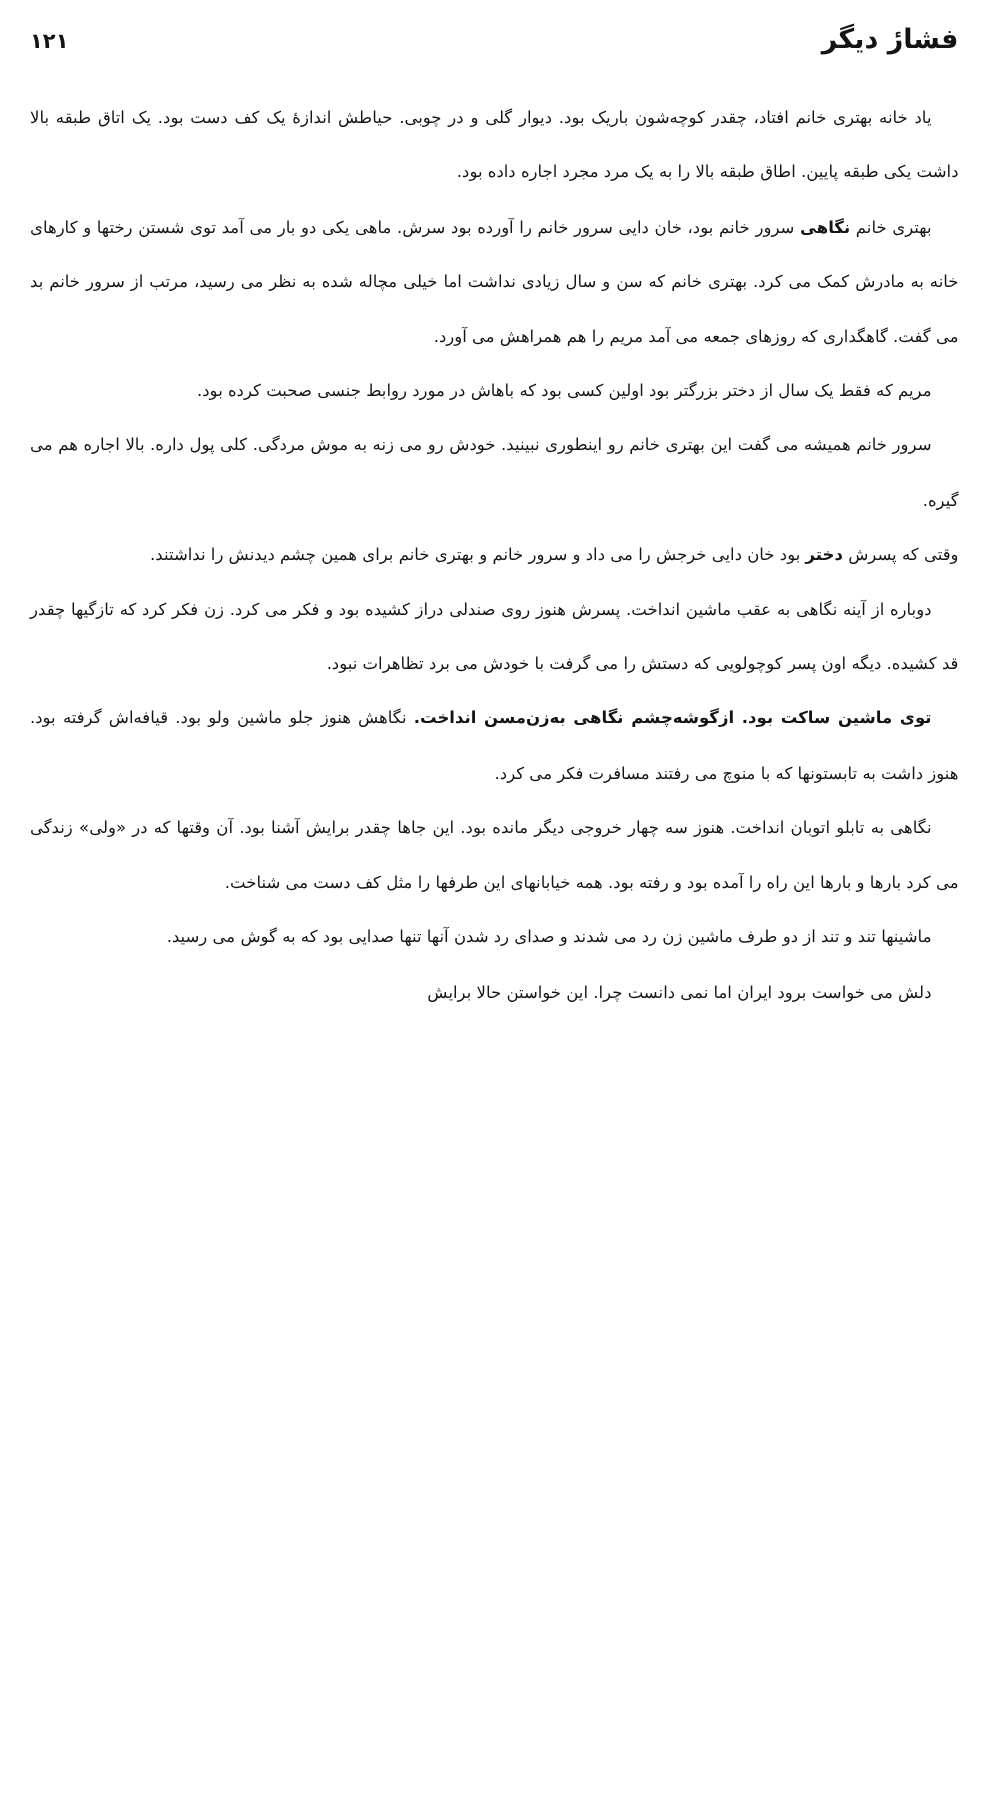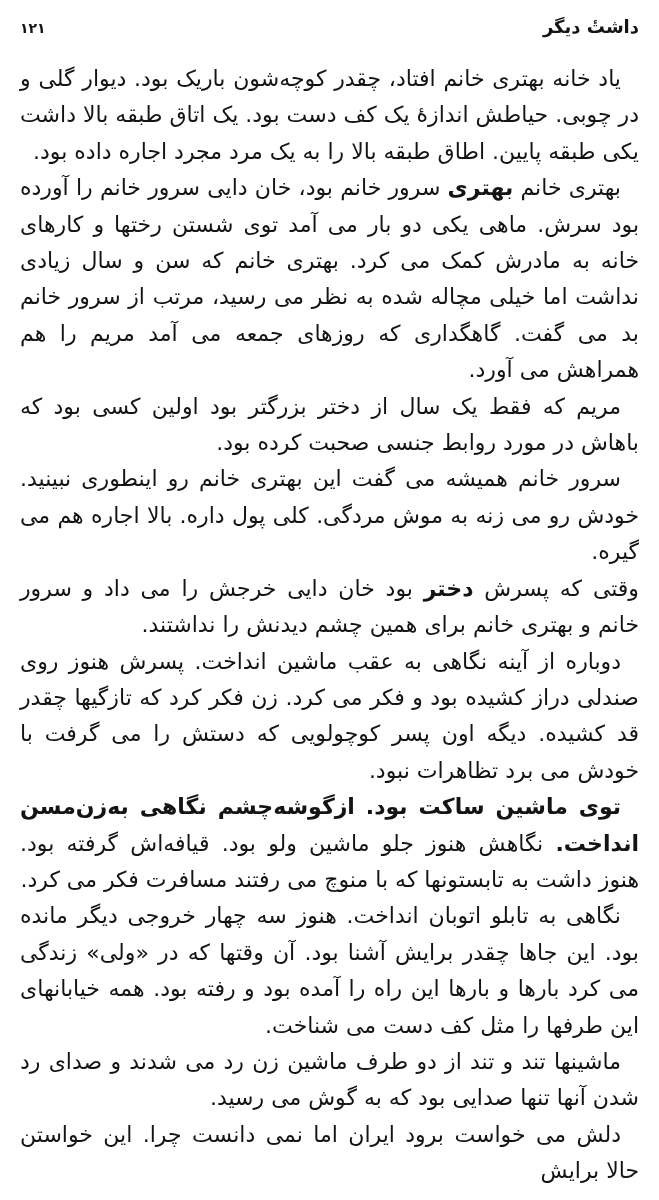--- a/index.html
+++ b/index.html
@@ -28,47 +28,47 @@
     margin-bottom: 24px;
   }
   .book-title {
     font-size: 18px;
   }
   .page-number {
     font-size: 14px;
     letter-spacing: 3px;
   }
   .page-body {
-    font-size: 22px;
+    font-size: 11px;
     line-height: 36.4px;
     text-align: justify;
     text-justify: inter-word;
   }
   .para {
     margin: 0;
     text-indent: 18px;
   }
   .para.no-indent {
     text-indent: 0;
   }
   .bold {
     font-weight: bold;
   }
 </style>
 </head>
 <body>
 
 <div class="page">
   <div class="page-header">
-    <span class="book-title">داشتٔ دیگر</span>
+    <span class="book-title">فشارٔ دیگر</span>
     <span class="page-number">۱۲۱</span>
   </div>
   <div class="page-body">
       <p class="para"><span>یاد خانه بهتری خانم افتاد، چقدر کوچه‌شون باریک بود. دیوار گلی و در چوبی. حیاطش اندازهٔ یک کف دست بود. یک اتاق طبقه بالا داشت یکی طبقه پایین. اطاق طبقه بالا را به یک مرد مجرد اجاره داده بود.</span></p>
-      <p class="para"><span>بهتری خانم </span><span class="bold">بهتری</span><span> سرور خانم بود، خان دایی سرور خانم را آورده بود سرش. ماهی یکی دو بار می آمد توی شستن رختها و کارهای خانه به مادرش کمک می کرد. بهتری خانم که سن و سال زیادی نداشت اما خیلی مچاله شده به نظر می رسید، مرتب از سرور خانم بد می گفت. گاهگداری که روزهای جمعه می آمد مریم را هم همراهش می آورد.</span></p>
+      <p class="para"><span>بهتری خانم </span><span class="bold">نگاهی</span><span> سرور خانم بود، خان دایی سرور خانم را آورده بود سرش. ماهی یکی دو بار می آمد توی شستن رختها و کارهای خانه به مادرش کمک می کرد. بهتری خانم که سن و سال زیادی نداشت اما خیلی مچاله شده به نظر می رسید، مرتب از سرور خانم بد می گفت. گاهگداری که روزهای جمعه می آمد مریم را هم همراهش می آورد.</span></p>
       <p class="para"><span>مریم که فقط یک سال از دختر بزرگتر بود اولین کسی بود که باهاش در مورد روابط جنسی صحبت کرده بود.</span></p>
       <p class="para"><span>سرور خانم همیشه می گفت این بهتری خانم رو اینطوری نبینید. خودش رو می زنه به موش مردگی. کلی پول داره. بالا اجاره هم می گیره.</span></p>
       <p class="para no-indent"><span>وقتی که پسرش </span><span class="bold">دختر</span><span> بود خان دایی خرجش را می داد و سرور خانم و بهتری خانم برای همین چشم دیدنش را نداشتند.</span></p>
       <p class="para"><span>دوباره از آینه نگاهی به عقب ماشین انداخت. پسرش هنوز روی صندلی دراز کشیده بود و فکر می کرد. زن فکر کرد که تازگیها چقدر قد کشیده. دیگه اون پسر کوچولویی که دستش را می گرفت با خودش می برد تظاهرات نبود.</span></p>
       <p class="para"><span class="bold">توی ماشین ساکت بود. ازگوشه‌چشم نگاهی به‌زن‌مسن انداخت.</span><span> نگاهش هنوز جلو ماشین ولو بود. قیافه‌اش گرفته بود. هنوز داشت به تابستونها که با منوچ می رفتند مسافرت فکر می کرد.</span></p>
       <p class="para"><span>نگاهی به تابلو اتوبان انداخت. هنوز سه چهار خروجی دیگر مانده بود. این جاها چقدر برایش آشنا بود. آن وقتها که در «ولی» زندگی می کرد بارها و بارها این راه را آمده بود و رفته بود. همه خیابانهای این طرفها را مثل کف دست می شناخت.</span></p>
       <p class="para"><span>ماشینها تند و تند از دو طرف ماشین زن رد می شدند و صدای رد شدن آنها تنها صدایی بود که به گوش می رسید.</span></p>
       <p class="para"><span>دلش می خواست برود ایران اما نمی دانست چرا. این خواستن حالا برایش</span></p>
     </div>
 </div>

